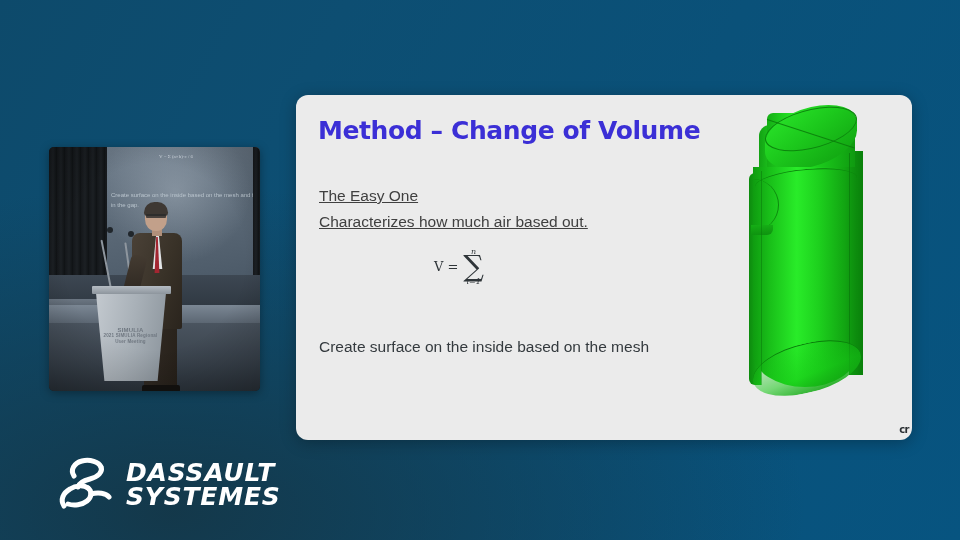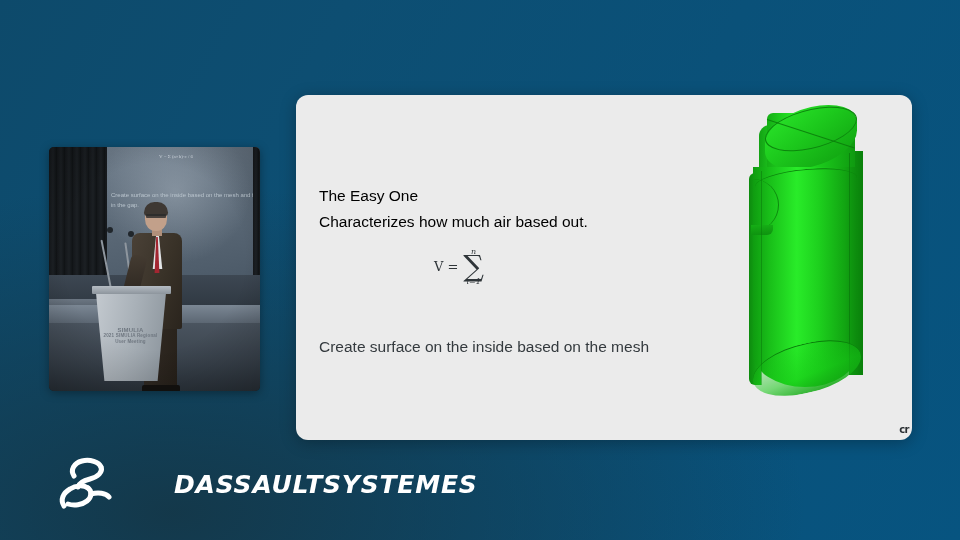--- a/index.html
+++ b/index.html
@@ -169,21 +169,22 @@
     white-space: nowrap;
   }
 
   .slide-body-top {
     position: absolute;
     left: 23px;
     top: 88px;
     width: 430px;
     font-size: 15.5px;
     line-height: 26px;
-    color: #000000;
+    color: #404040;
+    text-decoration: underline;
   }
 
   .slide-body-bottom {
     position: absolute;
     left: 23px;
     top: 240px;
     width: 410px;
     font-size: 15.5px;
     line-height: 23px;
     color: #343a3e;
@@ -346,29 +347,28 @@
     align-items: center;
     gap: 10px;
   }
   .ds-mark {
     width: 62px; height: 62px;
     position: relative;
     flex: 0 0 auto;
   }
   .ds-words {
     display: flex;
-    flex-direction: row;
+    flex-direction: column;
     line-height: 0.96;
     font-family: "DejaVu Sans", sans-serif;
     font-weight: bold;
     font-style: italic;
     font-size: 25px;
     letter-spacing: 0.8px;
     color: #ffffff;
-    margin-left: 48px;
   }
 </style>
 </head>
 <body>
 
 <div id="stage">
 
   <div class="video-frame">
     <div class="v-layer v-screen"></div>
     <div class="v-layer v-screen-glow"></div>
@@ -405,20 +405,21 @@
       <div class="big">SIMULIA</div>
       <div>2021 SIMULIA Regional</div>
       <div>User Meeting</div>
     </div>
 
     <div class="v-layer v-vignette"></div>
   </div>
 
   <div class="slide-card">
 
+    <div class="slide-title">Method – Change of Volume</div>
 
     <div class="slide-body-top">
       <div>The Easy One</div>
       <div>Characterizes how much air based out.</div>
     </div>
 
     <div class="formula">
       <span class="f-v">V</span>
       <span class="f-eq">=</span>
       <span class="f-sigma-group">

